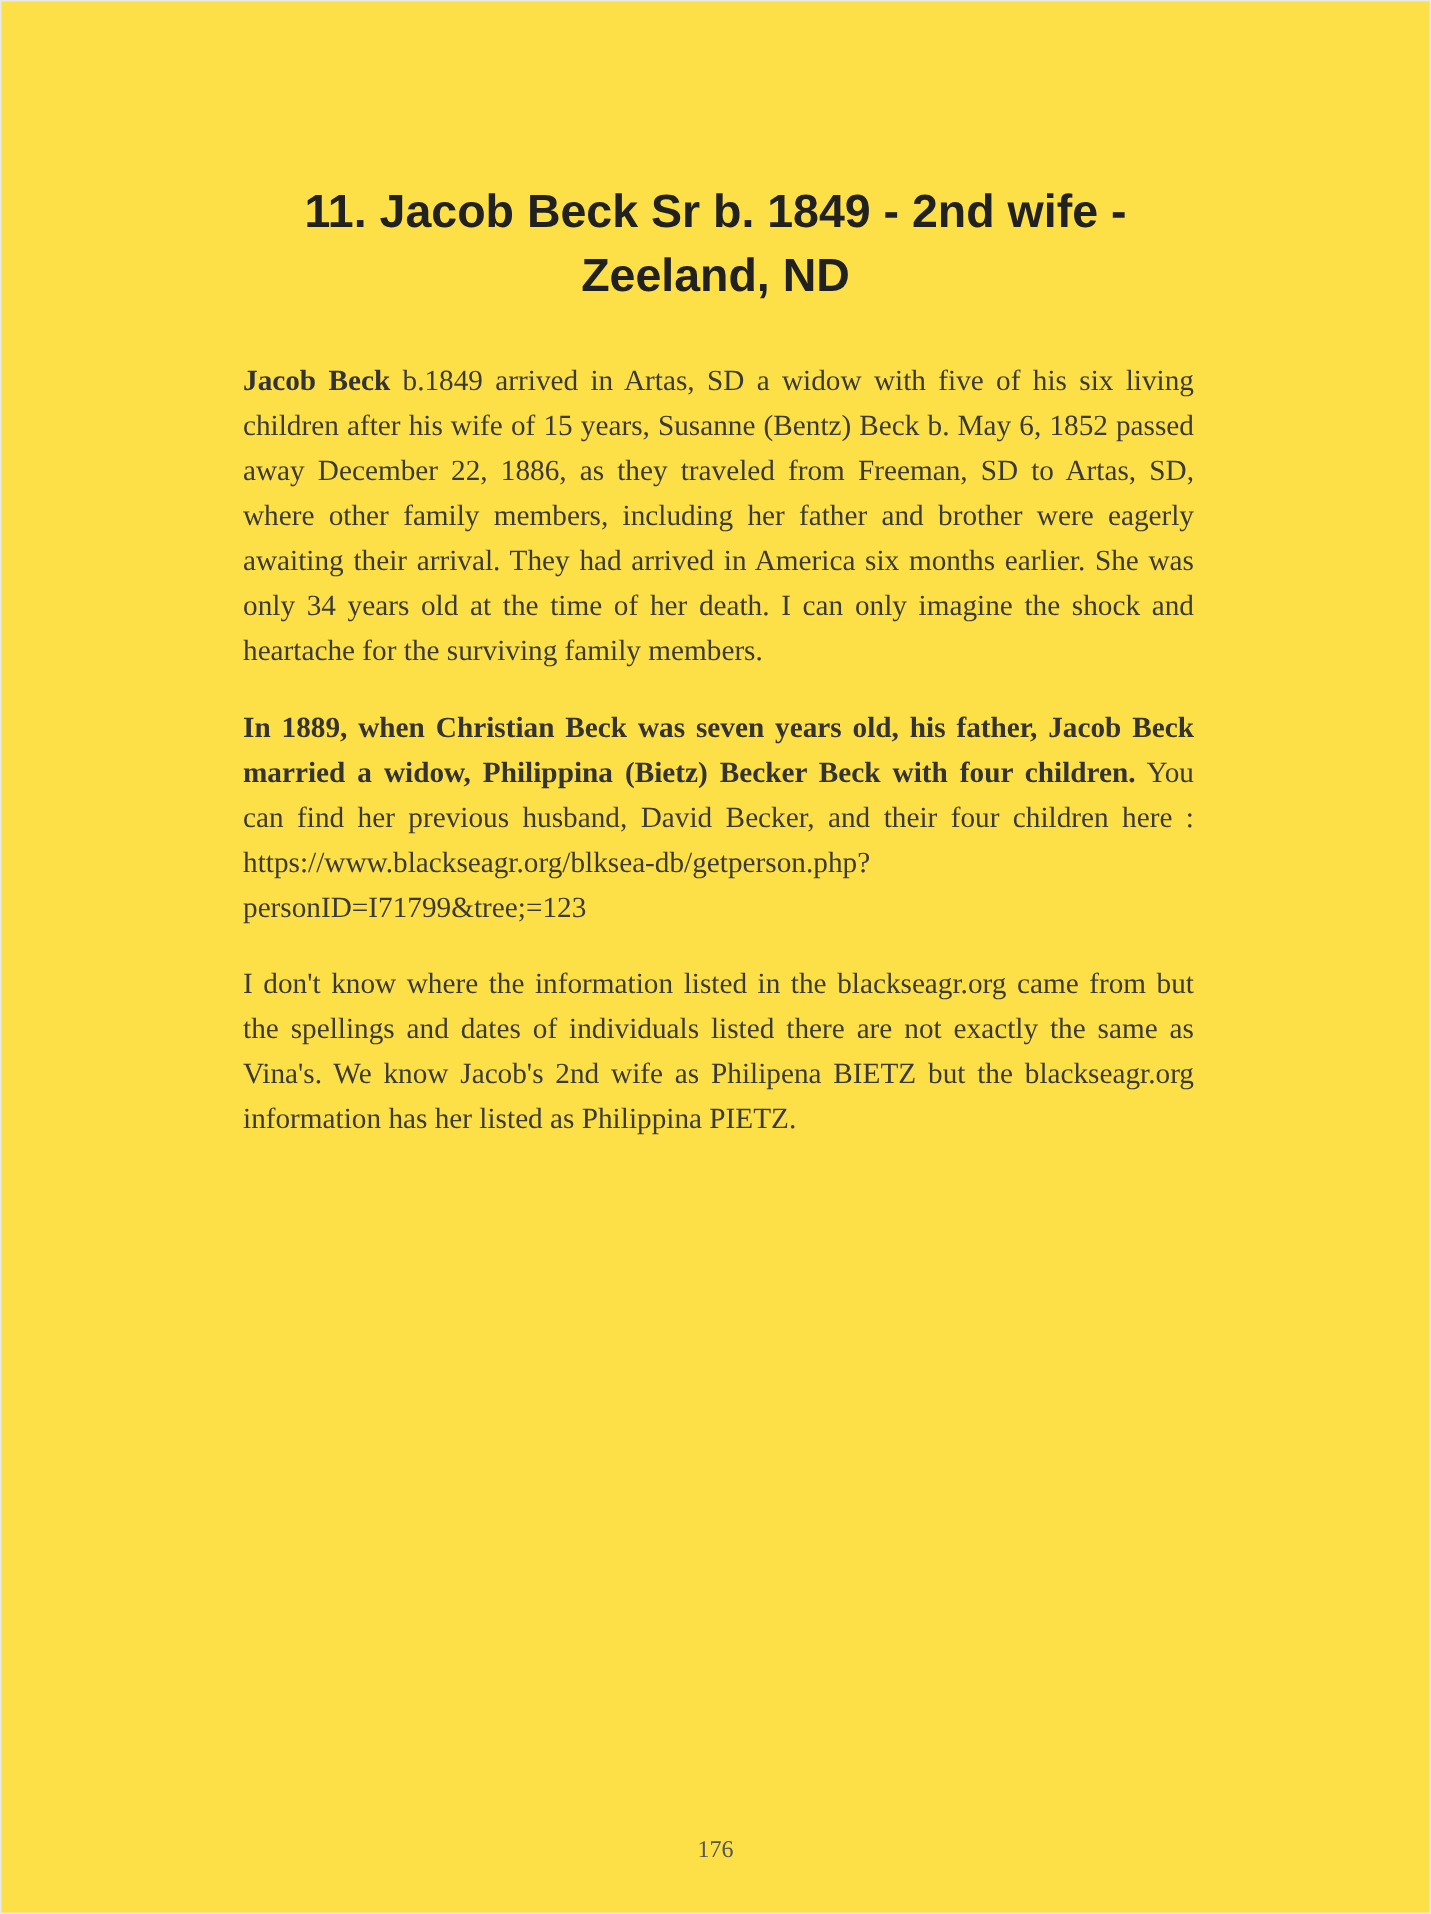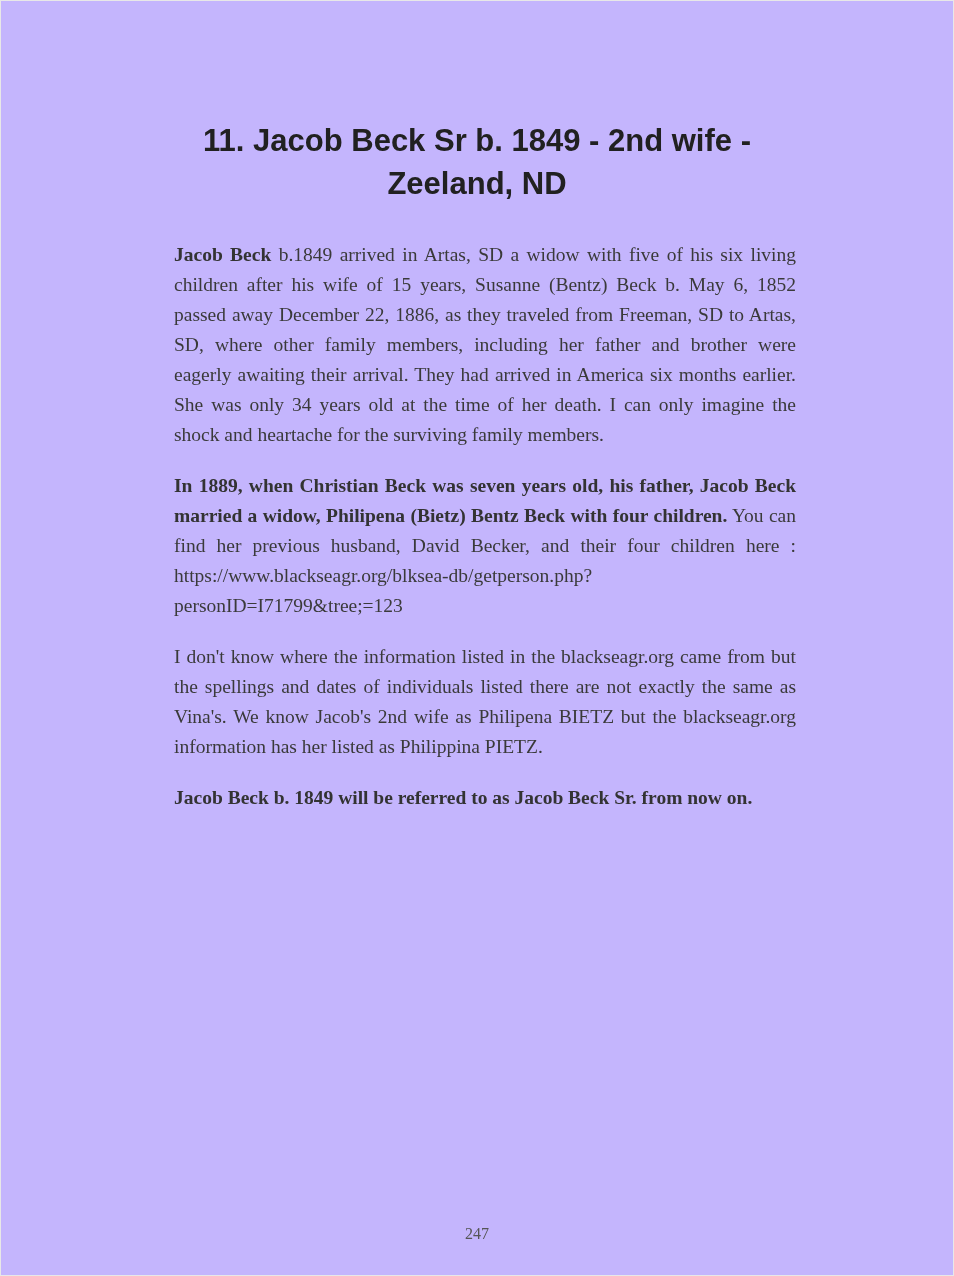--- a/index.html
+++ b/index.html
@@ -5,42 +5,42 @@
   html, body {
     margin: 0;
     padding: 0;
     background: #fbfbfb;
   }
   .page {
     position: relative;
     width: 954px;
     height: 1276px;
     margin: 0 auto;
-    background: #c4b5fd;
+    background: #fde047;
     border: 1px solid #e8e8e8;
     box-sizing: border-box;
     padding: 118px 157px 0 157px;
     font-family: "Liberation Serif", serif;
     color: #3a3a3a;
   }
   .doc-title {
     font-family: "Liberation Sans", sans-serif;
     font-weight: 700;
     font-size: 31px;
     line-height: 1.4;
     text-align: center;
     color: #212121;
     margin: 0 auto 34px auto;
     max-width: 640px;
   }
   .body-copy p {
     font-size: 19.5px;
     line-height: 30px;
     text-align: justify;
-    margin: 0 0 21px 16px;
+    margin: 0 0 21px 4px;
     color: #3a3a3a;
   }
   .b {
     font-weight: 700;
     color: #333333;
   }
   .wrap-url {
     overflow-wrap: anywhere;
     word-break: break-word;
   }
@@ -63,30 +63,27 @@
   <h1 class="doc-title">11. Jacob Beck Sr b. 1849 - 2nd wife - Zeeland, ND</h1>
 
   <div class="body-copy">
 
     <p>
       <span class="b">Jacob Beck</span><span>  b.1849 arrived in Artas, SD a widow with five of his six living children after his wife of 15 years, Susanne (Bentz) Beck b. May 6, 1852 passed away December 22, 1886, as they traveled from Freeman, SD to Artas, SD, where other family members, including her father and brother were eagerly awaiting their arrival.  They had arrived in America six months earlier. She was only 34 years old at the time of her death. I can only imagine the shock and heartache for the surviving family members.</span>
     </p>
 
 
     <p class="wrap-url">
-      <span class="b">In 1889, when Christian Beck was seven years old, his father, Jacob Beck married a widow, Philipena (Bietz) Bentz Beck with four children.</span><span class="wrap-url"> You can find her previous husband, David Becker, and their four children here : https://www.blackseagr.org/blksea-db/getperson.php?personID=I71799&amp;tree;=123</span>
+      <span class="b">In 1889, when Christian Beck was seven years old, his father, Jacob Beck married a widow, Philippina (Bietz) Becker Beck with four children.</span><span class="wrap-url"> You can find her previous husband, David Becker, and their four children here : https://www.blackseagr.org/blksea-db/getperson.php?personID=I71799&amp;tree;=123</span>
     </p>
 
     <p>
       <span>I don't know where the information listed in the blackseagr.org came from but the spellings and dates of individuals listed there are not exactly the same as Vina's.  We know Jacob's 2nd wife as Philipena BIETZ but the blackseagr.org information has her listed as  Philippina PIETZ.</span>
     </p>
 
 
-    <p>
-      <span class="b">Jacob Beck b. 1849 will be referred to as Jacob Beck Sr. from now on.</span>
-    </p>
 
 
   </div>
 
-  <div class="page-number">247</div>
+  <div class="page-number">176</div>
 
 </div>
 
 </body></html>

